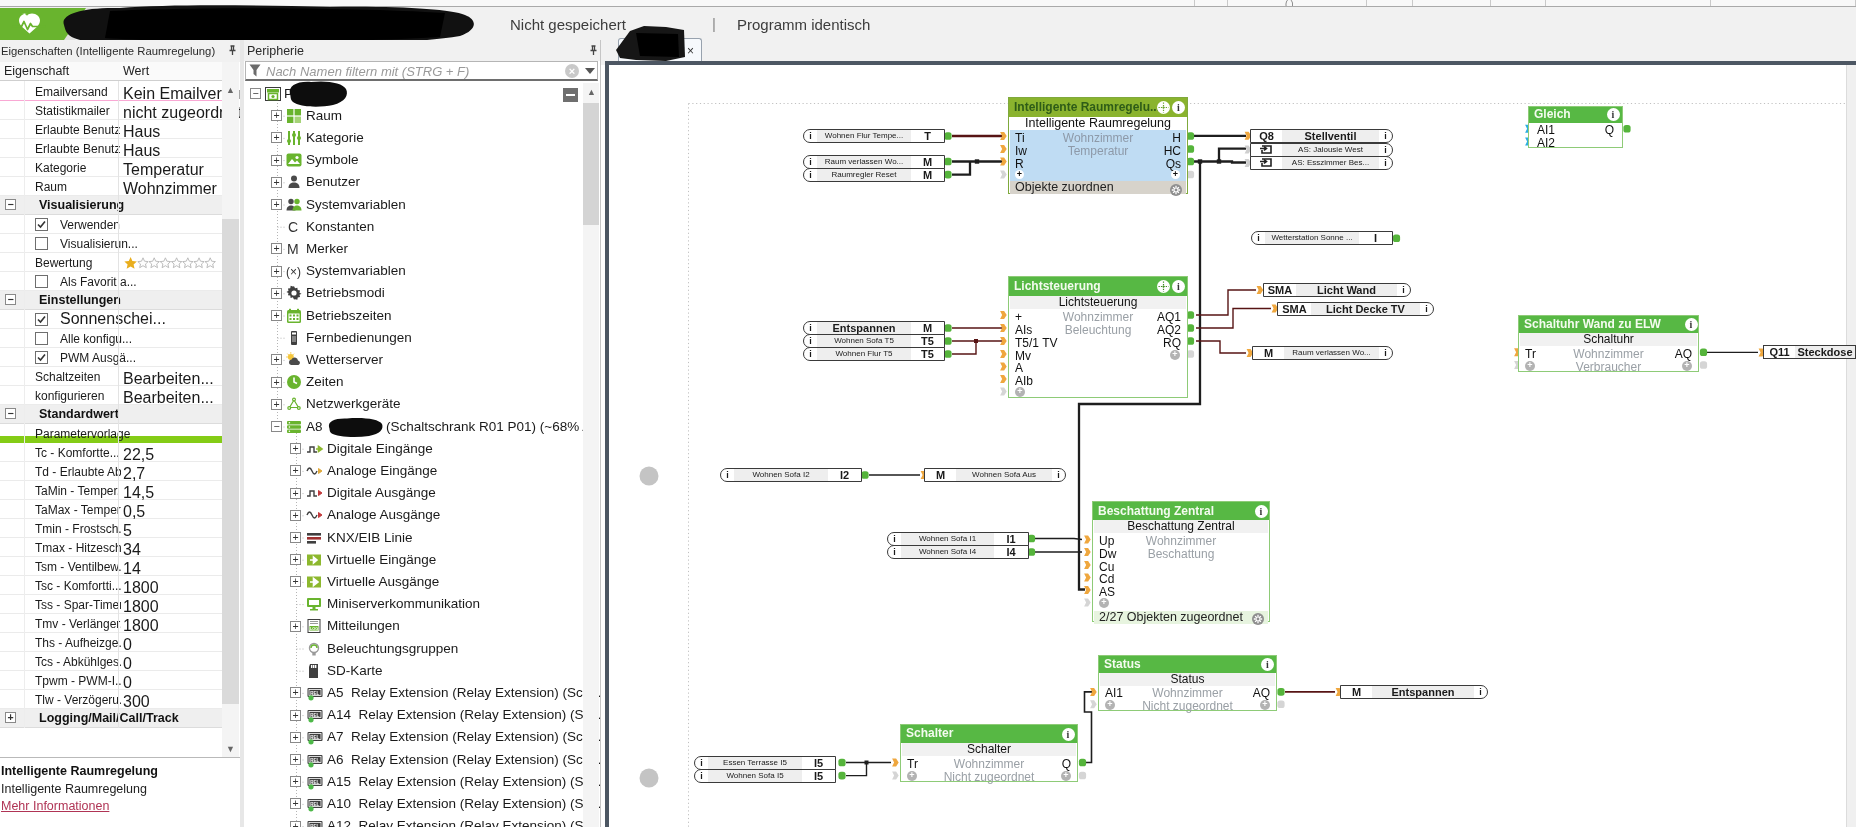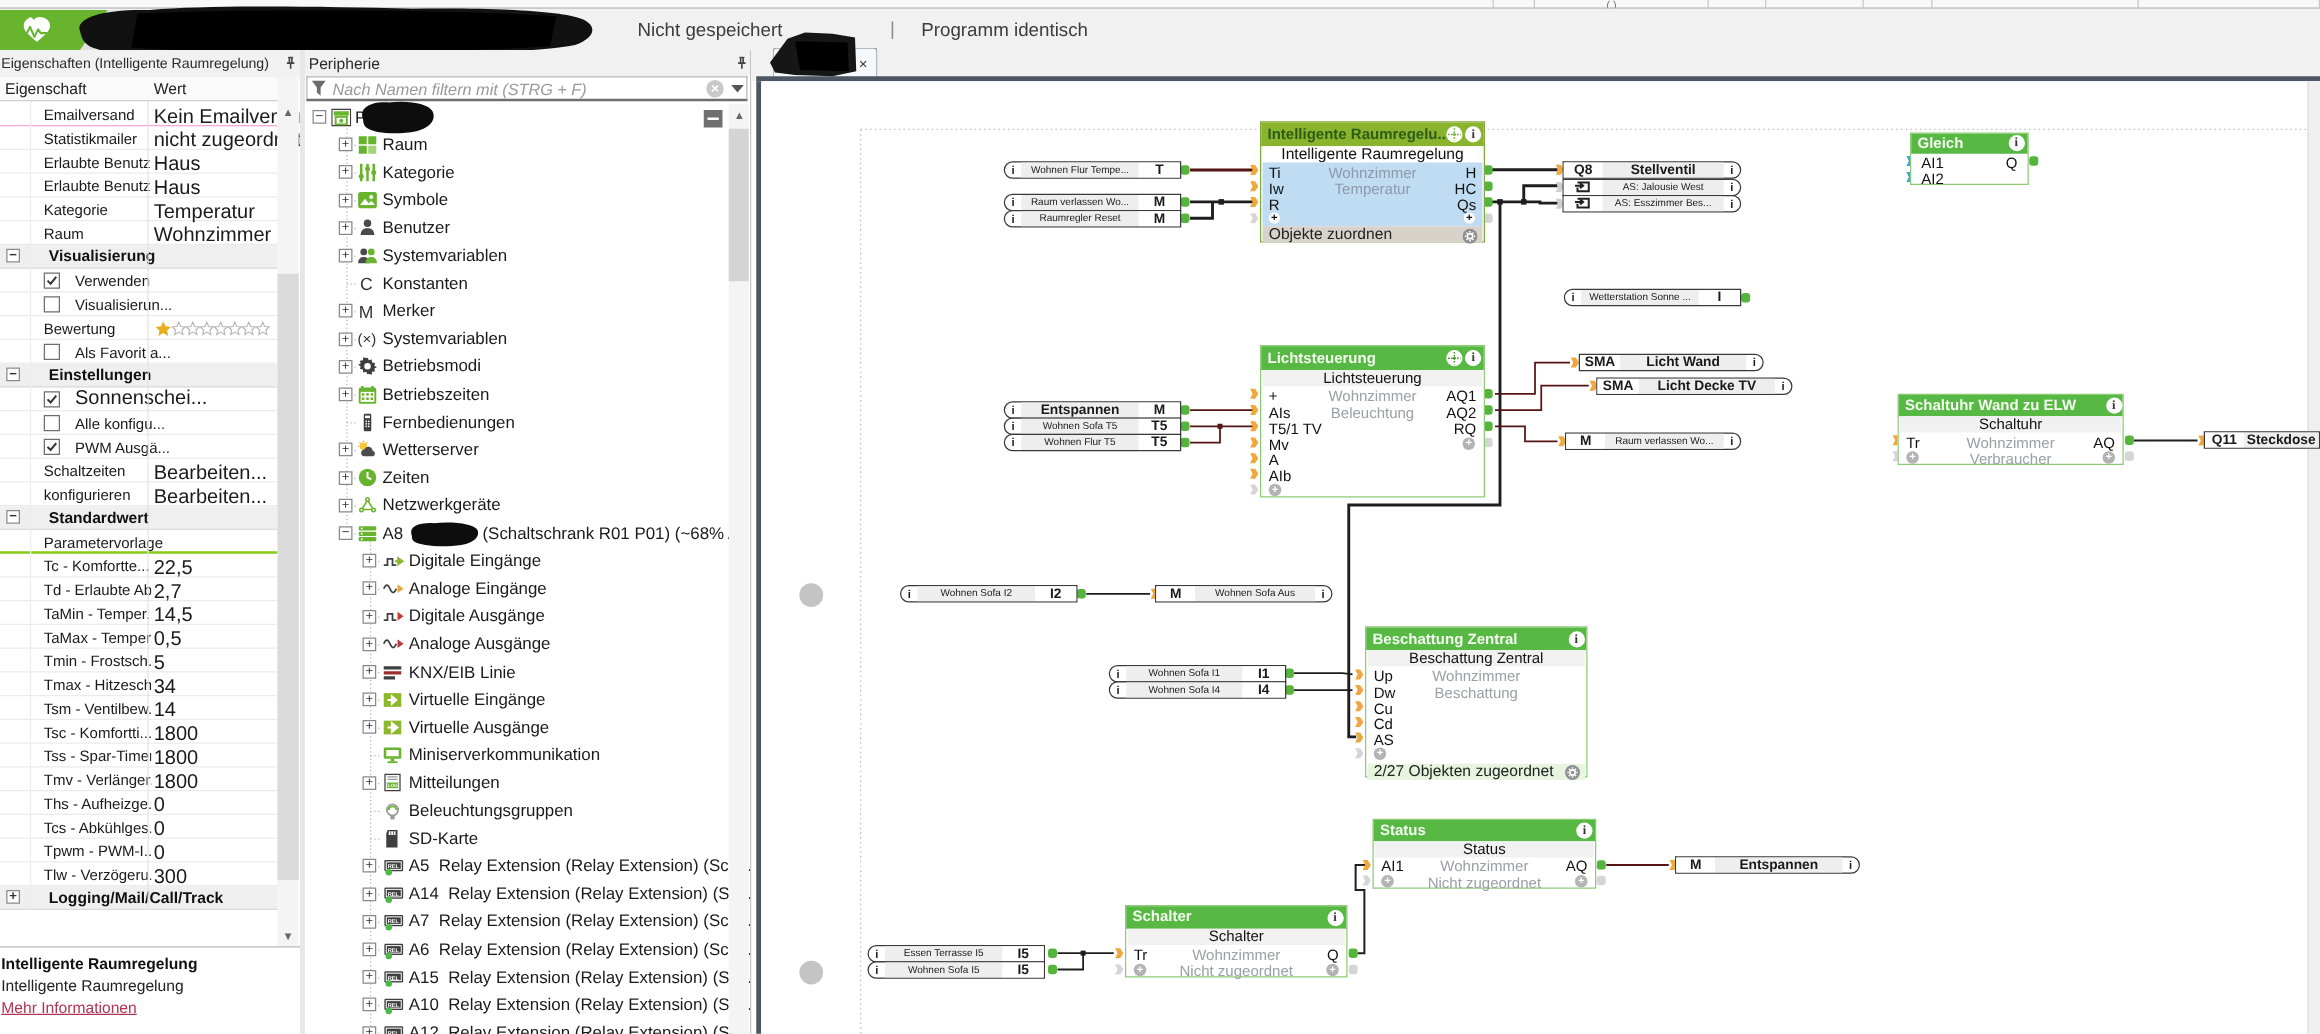--- a/index.html
+++ b/index.html
@@ -137,21 +137,21 @@
     <span class="pv">Bearbeiten...</span>
   </div>
 <div class="prow" style="top:386px;border-bottom:1px solid #ebebeb">
     <span class="pn" style="">konfigurieren</span>
     <span class="pv">Bearbeiten...</span>
   </div>
 <div class="psec" style="top:405px">
     <span class="exp" style="left:5px;top:3px">−</span>
     <span style="position:absolute;left:39px;top:2px">Standardwert</span>
   </div>
-<div class="prow" style="top:424px;border-bottom:2px solid #84cc16">
+<div class="prow" style="top:424px;border-bottom:7px solid #84cc16">
     <span class="pn" style="width:120px">Parametervorlage</span>
     <span class="pv"></span>
   </div>
 <div class="prow" style="top:443px;border-bottom:1px solid #ebebeb">
     <span class="pn" style="">Tc - Komfortte...</span>
     <span class="pv">22,5</span>
   </div>
 <div class="prow" style="top:462px;border-bottom:1px solid #ebebeb">
     <span class="pn" style="">Td - Erlaubte Ab...</span>
     <span class="pv">2,7</span>

